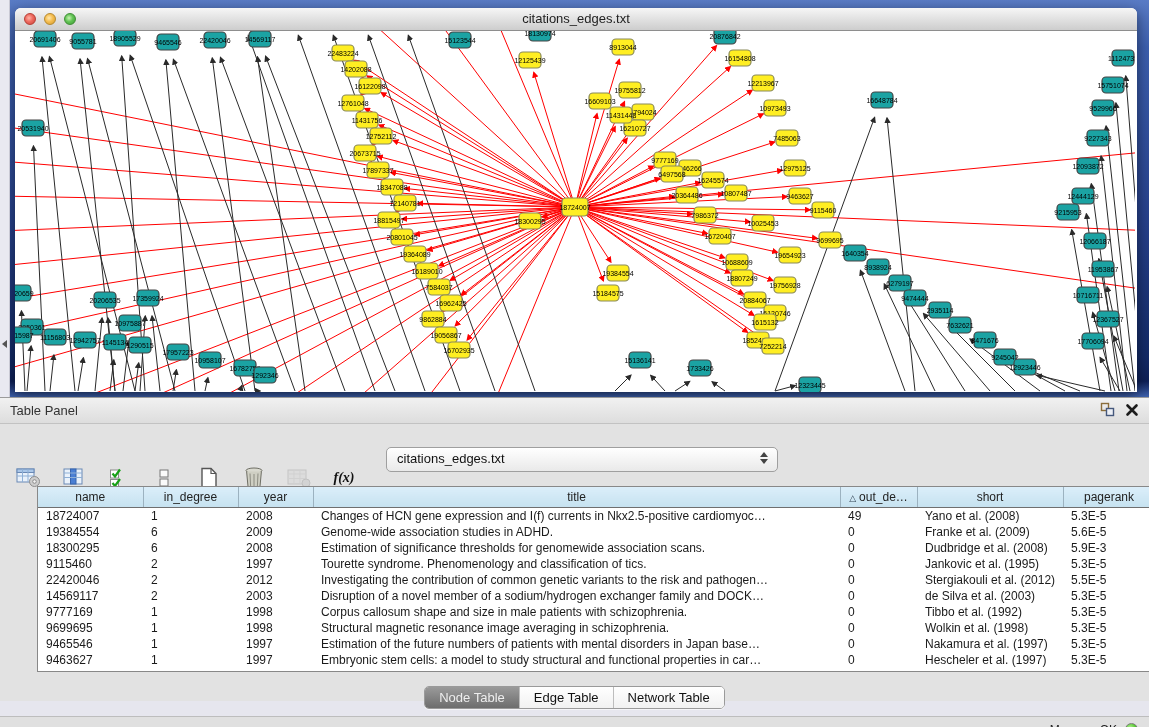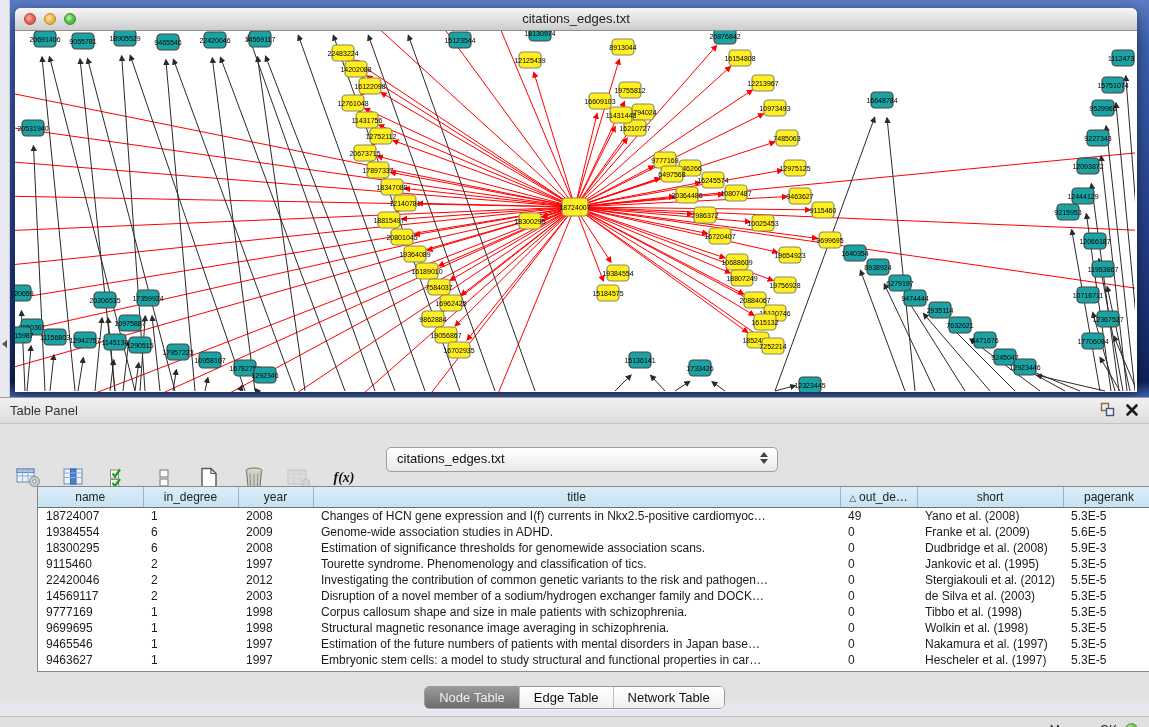--- a/index.html
+++ b/index.html
@@ -613,21 +613,21 @@
               <td>0</td>
               <td>de Silva et al. (2003)</td>
               <td>5.3E-5</td>
             </tr>
             <tr>
               <td>9777169</td>
               <td>1</td>
               <td>1998</td>
               <td>Corpus callosum shape and size in male patients with schizophrenia.</td>
               <td>0</td>
-              <td>Tibbo et al. (1998)</td>
+              <td>Tibbo et al. (1992)</td>
               <td>5.3E-5</td>
             </tr>
             <tr>
               <td>9699695</td>
               <td>1</td>
               <td>1998</td>
               <td>Structural magnetic resonance image averaging in schizophrenia.</td>
               <td>0</td>
               <td>Wolkin et al. (1998)</td>
               <td>5.3E-5</td>

